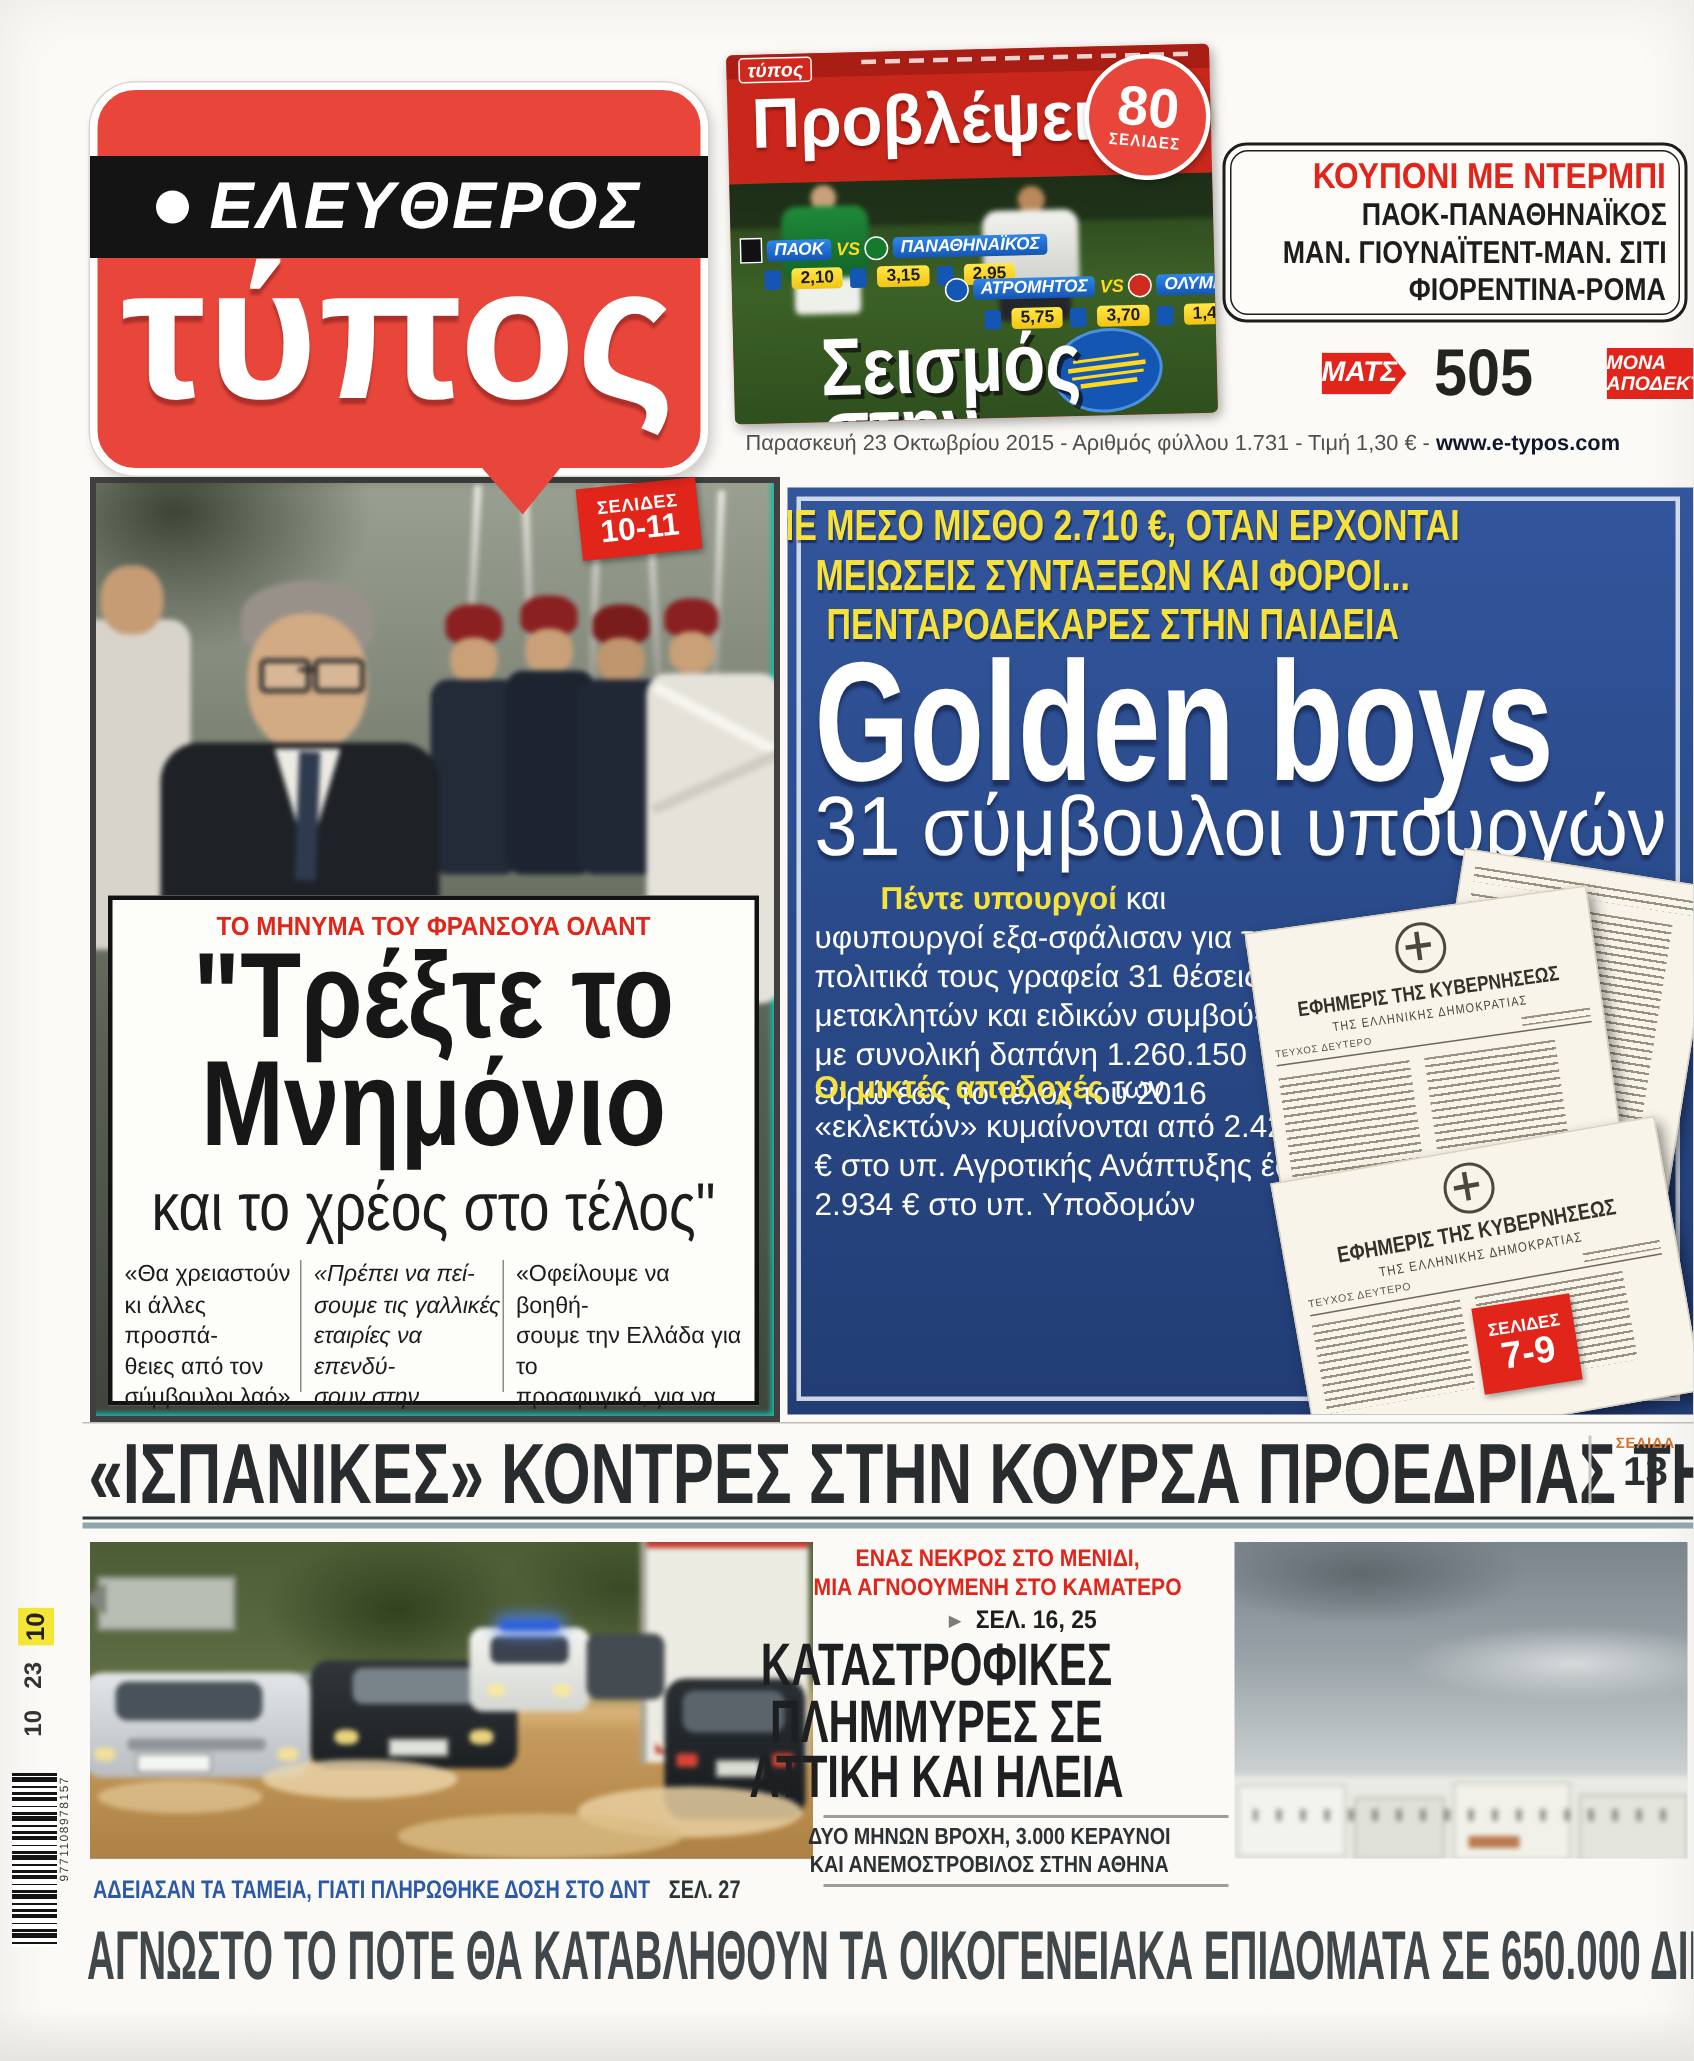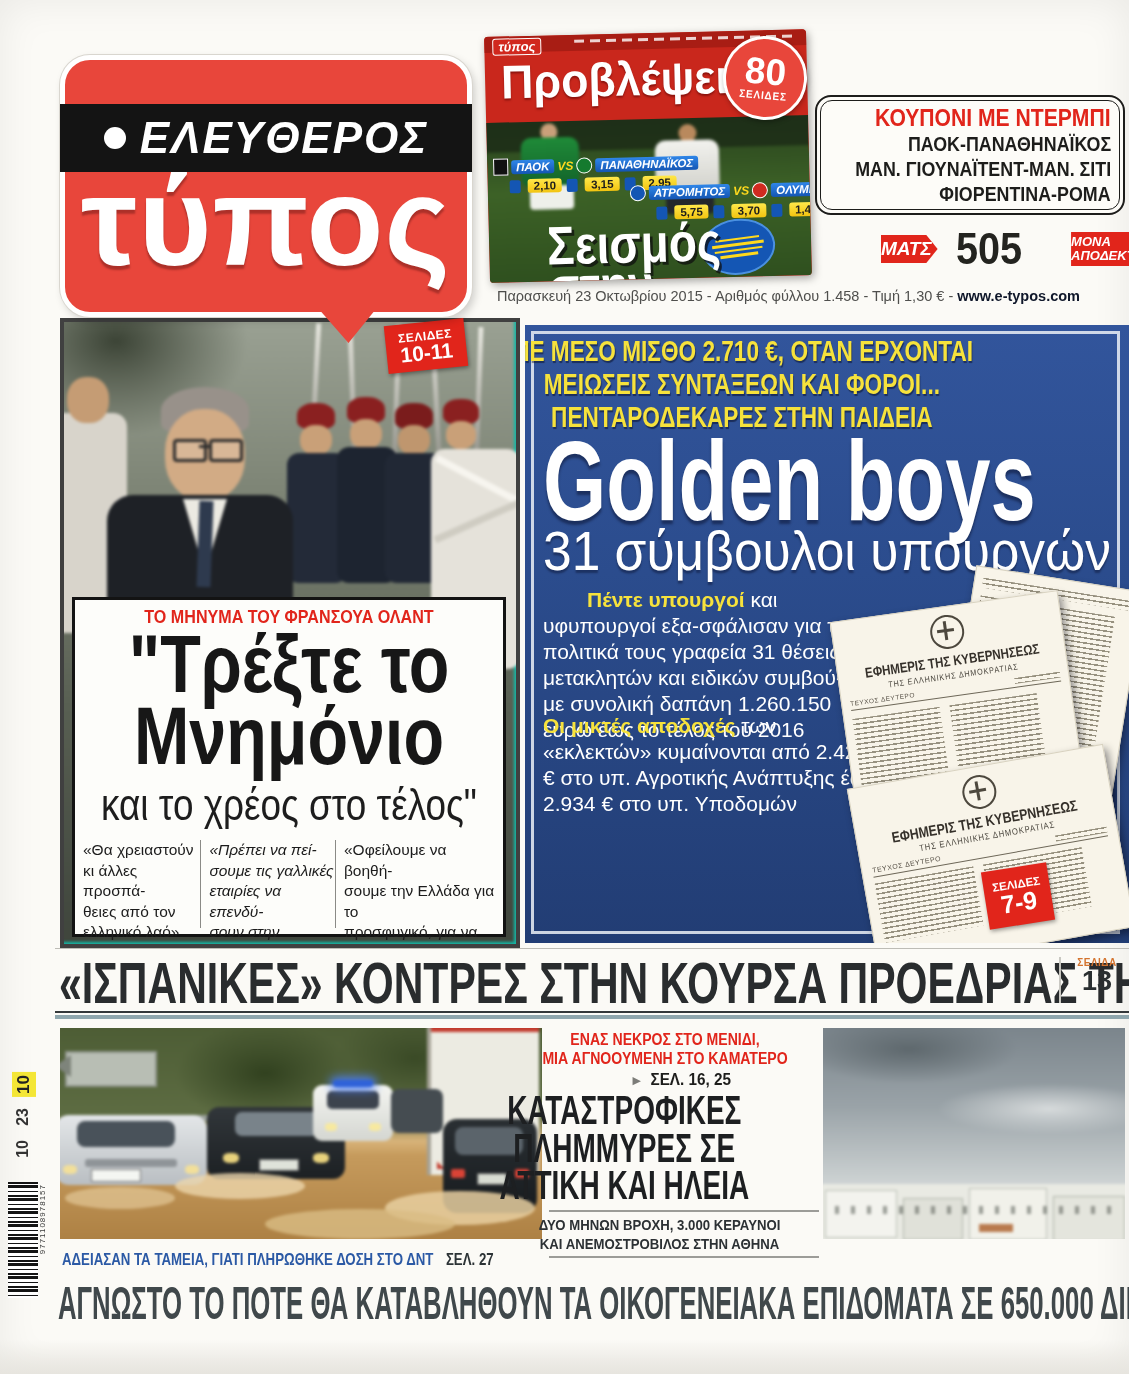--- a/index.html
+++ b/index.html
@@ -134,21 +134,21 @@
     <span style="width:5px;height:34px;background:#1d1d1b;margin-right:4px;"></span>
     <span class="chip-arrow" style="width:64px;height:28px;font-size:19px;padding-right:6px;">ΜΑΤΣ</span>
     <span style="font-weight:800;font-size:44px;color:#23231f;transform:scaleX(.9);transform-origin:0 50%;margin-left:4px;">505</span>
     <span style="width:5px;height:34px;background:#1d1d1b;margin:0 4px 0 10px;"></span>
     <span class="chip-arrow pre" style="width:78px;height:34px;font-size:13px;line-height:14px;padding-right:8px;font-style:italic;text-align:left;">ΜΟΝΑ
 ΑΠΟΔΕΚΤΑ</span>
     <span style="font-weight:800;font-size:44px;color:#23231f;transform:scaleX(.9);transform-origin:0 50%;margin-left:4px;">230</span>
   </div>
 
   <div class="abs" style="left:497px;top:288px;width:630px;font-size:14.5px;color:#4f4f4d;">
-    <span>Παρασκευή 23 Οκτωβρίου 2015 - Αριθμός φύλλου 1.458 - Τιμή 1,30 € - </span><span style="font-weight:bold;color:#0f172a;">www.e-typos.com</span>
+    <span>Παρασκευή 23 Οκτωβρίου 2015 - Αριθμός φύλλου 1.731 - Τιμή 1,30 € - </span><span style="font-weight:bold;color:#0f172a;">www.e-typos.com</span>
   </div>
 
   <div class="abs" style="left:60px;top:318px;width:452px;height:622px;background:#14b8a6;border:4px solid #404040;overflow:hidden;">
     <div class="abs blur" style="left:-5px;top:-5px;width:455px;height:625px;
          background:linear-gradient(180deg,#9aa193,#7b8273 30%,#585f52 62%,#3f453c);">
       <div class="abs" style="left:0;top:0;width:190px;height:120px;background:radial-gradient(ellipse at 30% 20%,#3c4436,transparent 70%);"></div>
 
       <div class="abs" style="left:252px;top:6px;width:5px;height:200px;background:linear-gradient(180deg,#e7e7df,#6a6a62);transform:rotate(3deg);"></div>
       <div class="abs" style="left:292px;top:2px;width:5px;height:210px;background:linear-gradient(180deg,#e7e7df,#6a6a62);transform:rotate(-2deg);"></div>
       <div class="abs" style="left:334px;top:8px;width:5px;height:205px;background:linear-gradient(180deg,#e7e7df,#6a6a62);transform:rotate(2deg);"></div>
@@ -186,21 +186,21 @@
 
     <div class="abs" style="left:8px;top:275px;width:428px;height:334px;background:#fdfdfa;border:3px solid #131313;z-index:3;">
       <div style="position:absolute;left:-19px;top:7px;width:466px;text-align:center;color:#e1251b;font-weight:800;font-size:17.5px;transform:scaleX(.92);">ΤΟ ΜΗΝΥΜΑ ΤΟΥ ΦΡΑΝΣΟΥΑ ΟΛΑΝΤ</div>
       <div class="ctr" style="position:absolute;left:-47px;top:24px;width:522px;font-weight:800;font-size:81px;line-height:1;color:#171717;transform:scaleX(.82);">"Τρέξτε το</div>
       <div class="ctr" style="position:absolute;left:-47px;top:96px;width:522px;font-weight:800;font-size:81px;line-height:1;color:#171717;transform:scaleX(.82);">Μνημόνιο</div>
       <div class="ctr" style="position:absolute;left:-47px;top:182px;width:522px;font-weight:400;font-size:45px;line-height:1;color:#1d1d1d;transform:scaleX(.82);">και το χρέος στο τέλος"</div>
       <div class="abs" style="left:8px;top:240px;width:412px;height:88px;display:flex;">
         <div class="pre" style="width:118px;font-size:15.5px;line-height:20.5px;color:#1c1c1c;padding-right:6px;">«Θα χρειαστούν
 κι άλλες προσπά-
 θειες από τον
-ελληνικό λαό»</div>
+σύμβουλοι λαό»</div>
         <div class="pre" style="width:133px;font-size:15.5px;line-height:20.5px;color:#1c1c1c;border-left:1.5px solid #8a8a86;padding-left:8px;font-style:italic;">«Πρέπει να πεί-
 σουμε τις γαλλικές
 εταιρίες να επενδύ-
 σουν στην Ελλάδα»</div>
         <div class="pre" style="width:160px;font-size:15.5px;line-height:20.5px;color:#1c1c1c;border-left:1.5px solid #8a8a86;padding-left:8px;">«Οφείλουμε να βοηθή-
 σουμε την Ελλάδα για το
 προσφυγικό, για να βοη-
 θήσουμε την Ευρώπη»</div>
       </div>
     </div>

